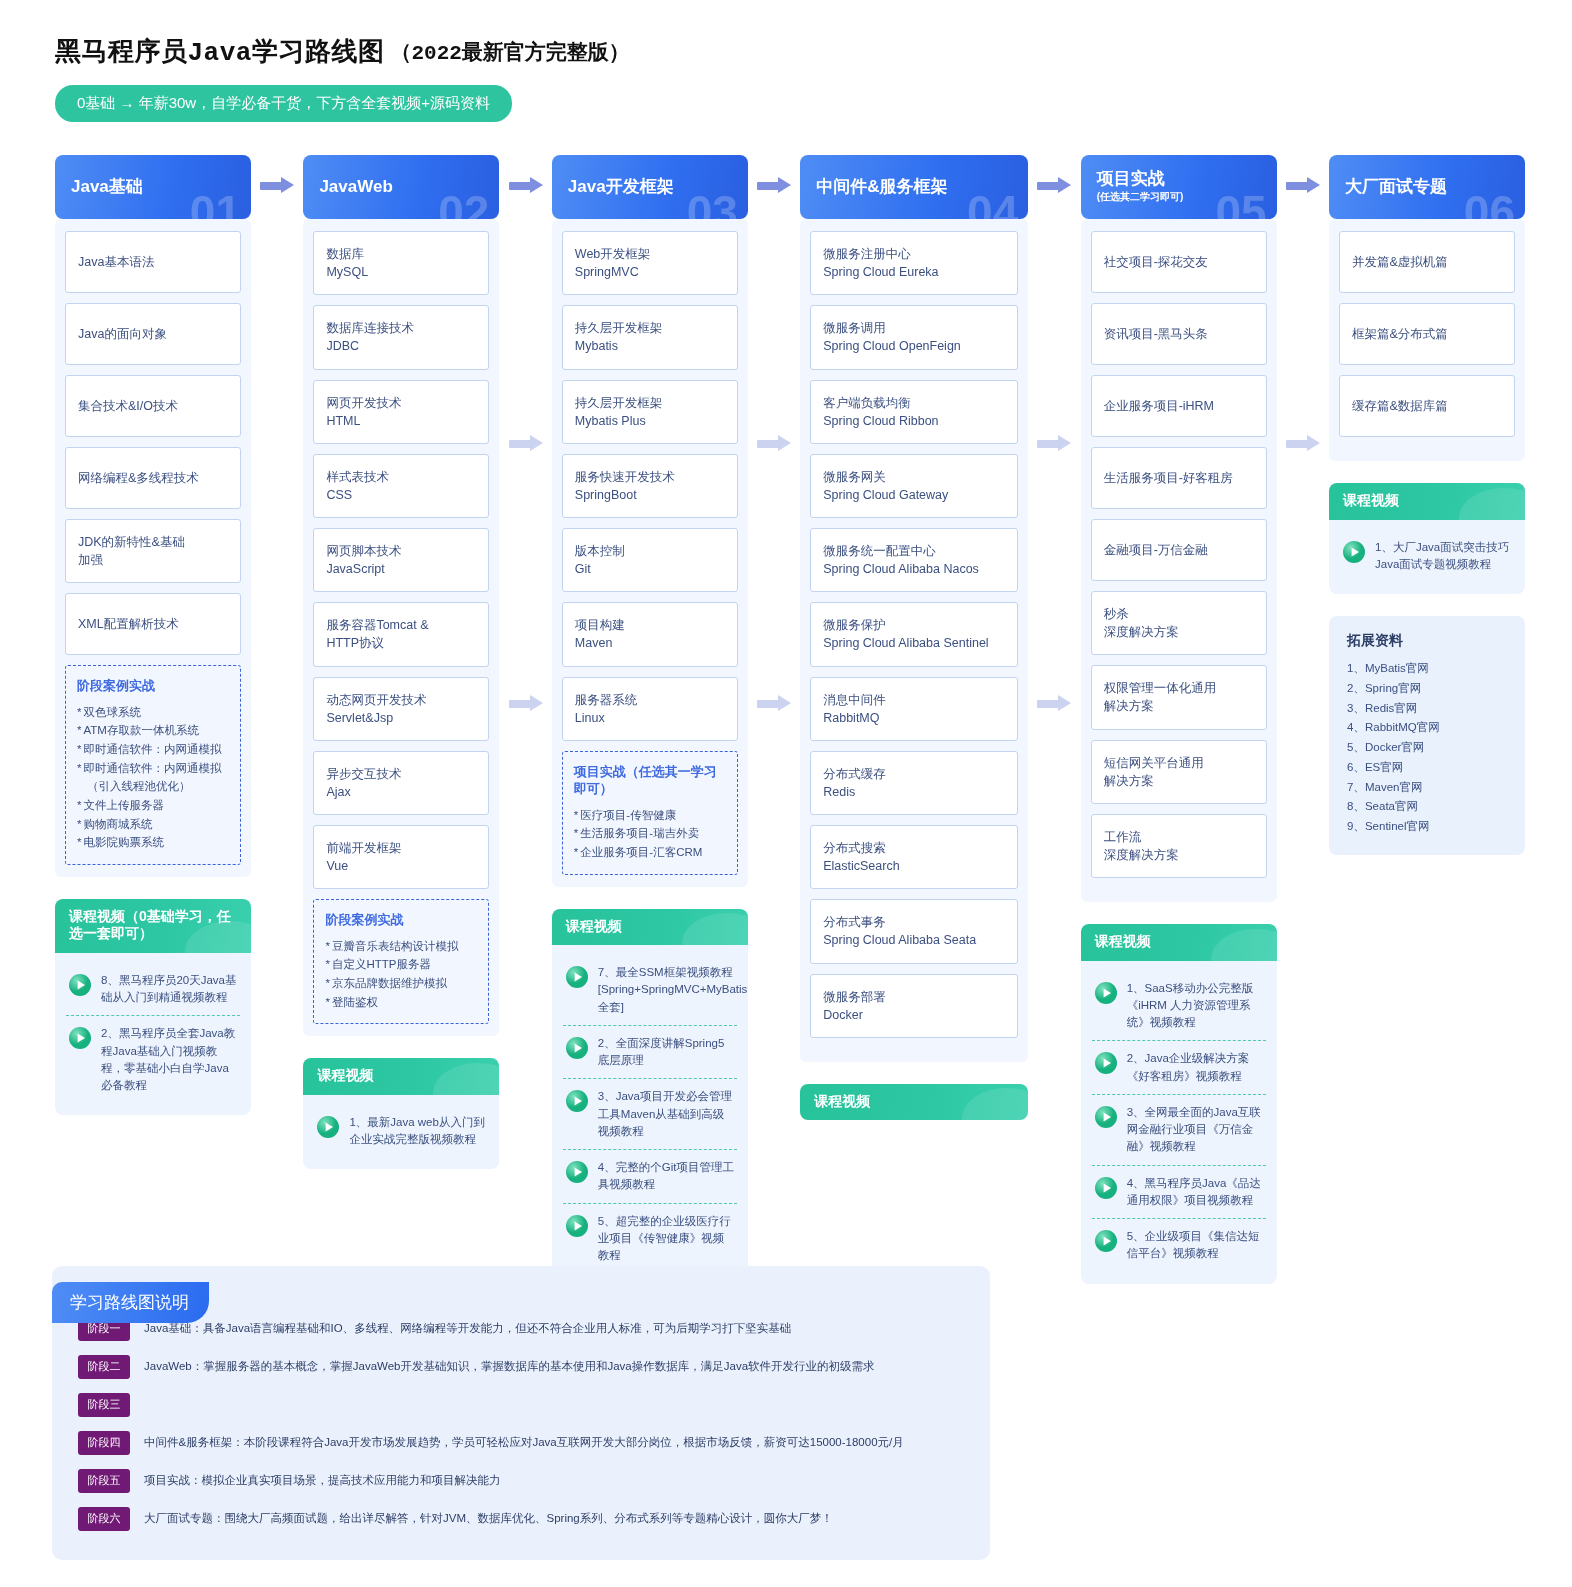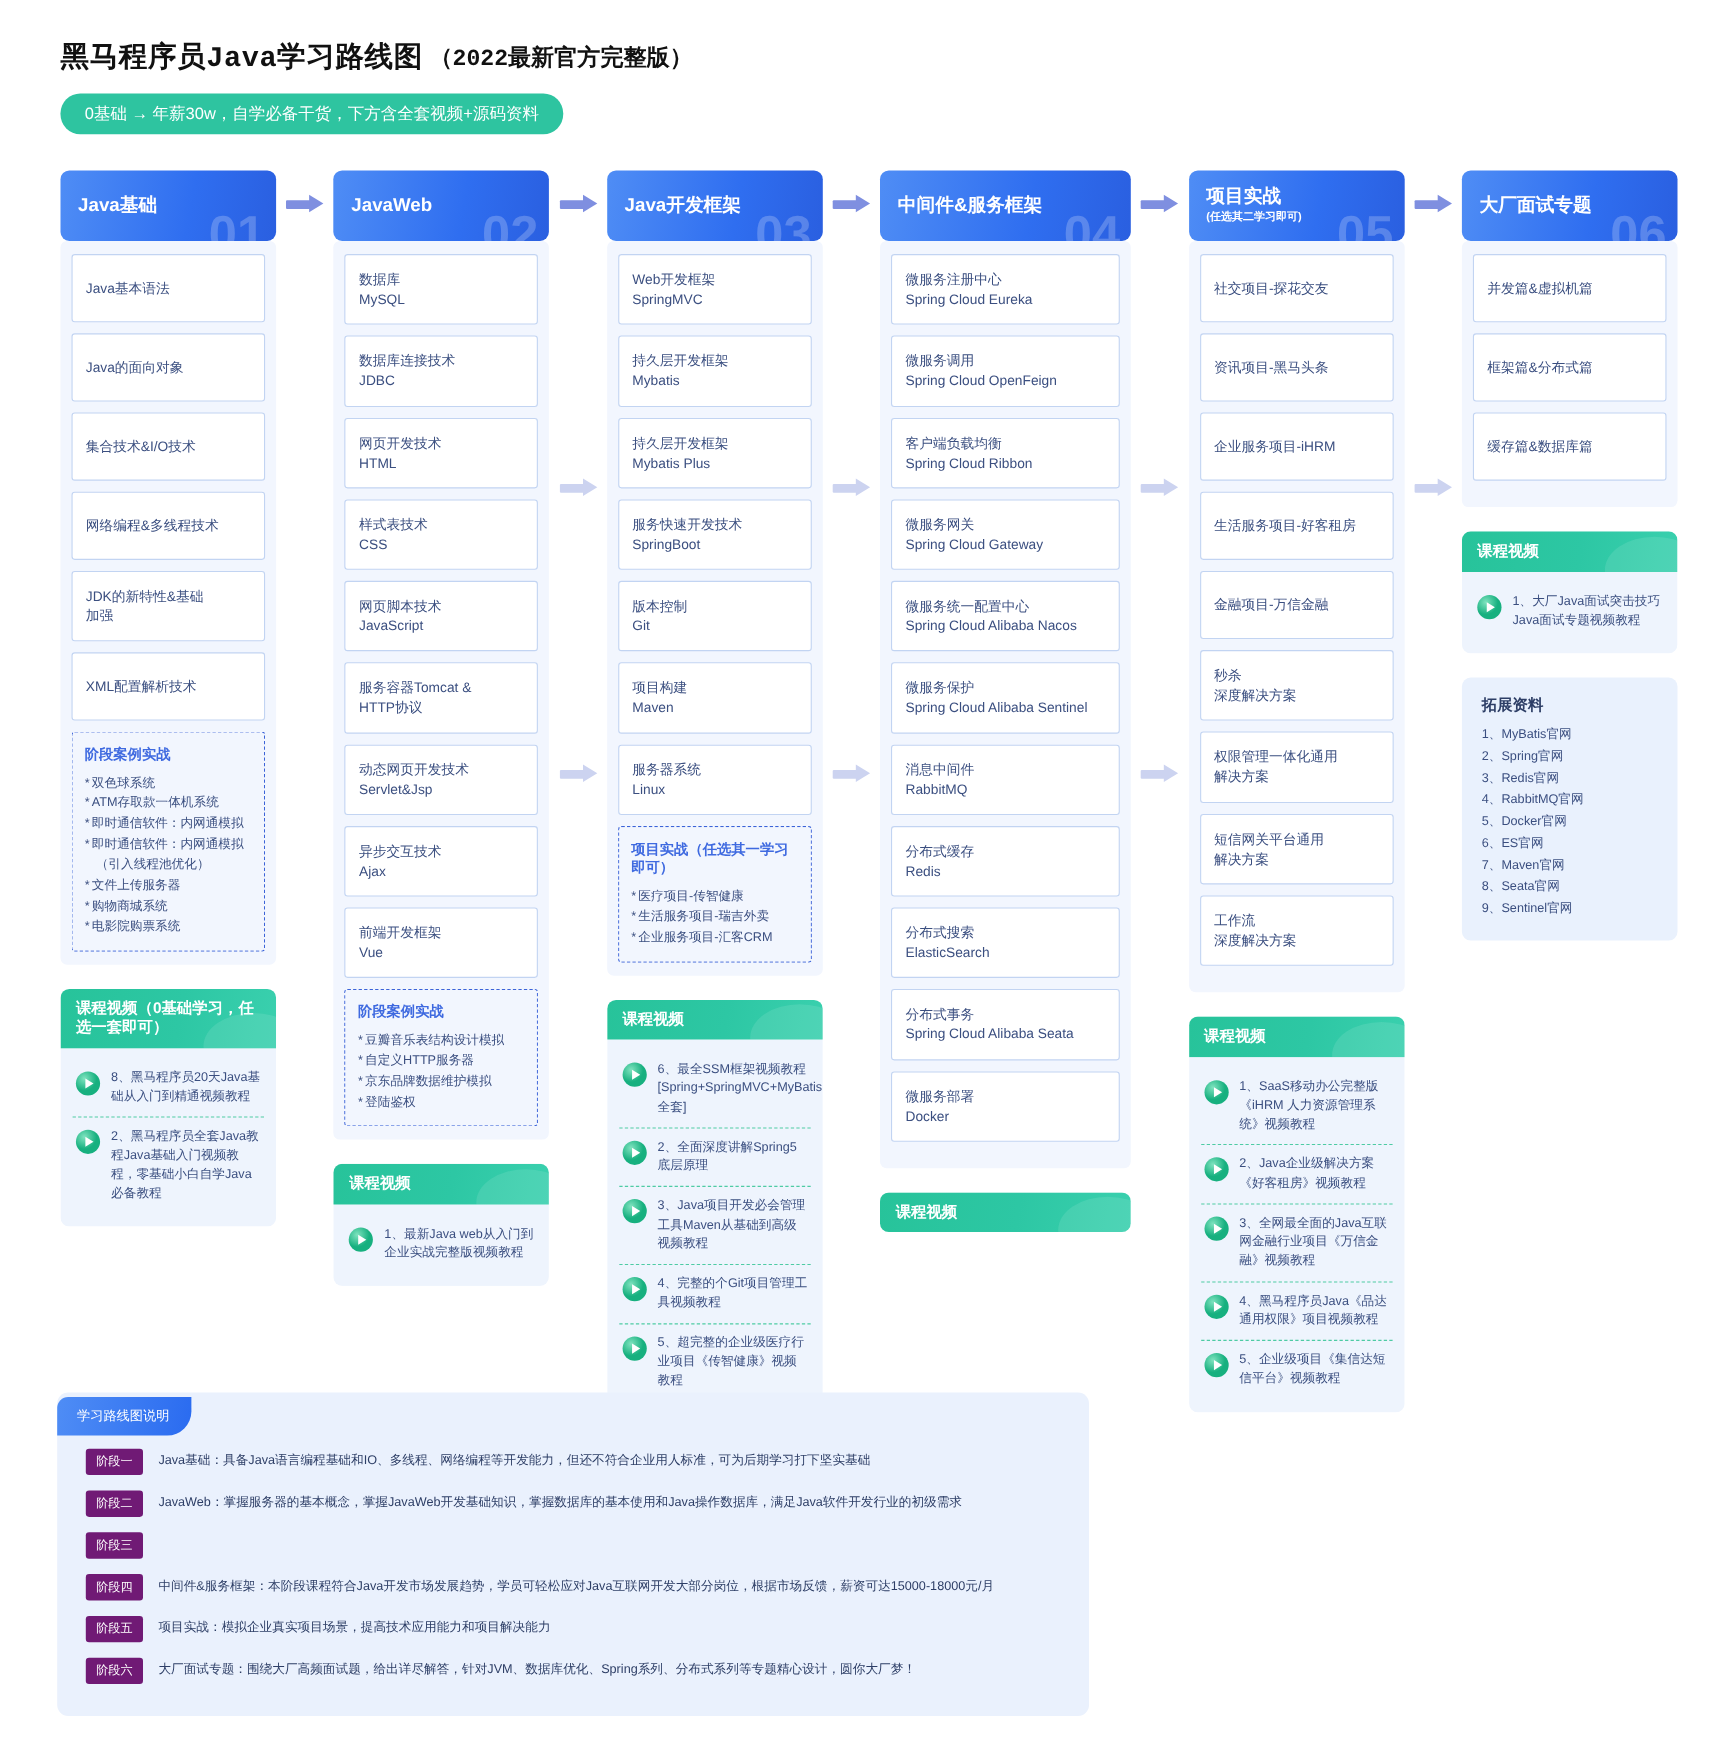--- a/index.html
+++ b/index.html
@@ -120,23 +120,23 @@
   .extra-box ol { list-style: none; }
   .extra-box li { font-size: 11.5px; color: #3b4f80; line-height: 1.72; }
 
   
   .explain {
     position: absolute; left: 52px; top: 1266px;
     width: 938px; background: #eaf1fd; border-radius: 10px;
     padding: 44px 26px 22px 26px;
   }
   .explain-tab {
-    position: absolute; left: 0; top: 4px;
+    position: absolute; left: 0; top: 16px;
     background: linear-gradient(100deg,#4f8df5 0%, #2a6bf0 100%);
-    color: #fff; font-size: 12px;
+    color: #fff; font-size: 17px;
     padding: 9px 20px 9px 18px;
     border-radius: 10px 0 22px 0;
     text-align: right;
   }
   .ex-row { display: flex; align-items: center; gap: 14px; padding: 7px 0; }
   .ex-badge {
     flex: 0 0 auto; width: 52px; text-align: center;
     background: #701a75; color: #fff; font-size: 11px;
     padding: 4px 0 5px 0; border-radius: 3px;
   }
@@ -366,21 +366,21 @@
             <span class="play-icon"><svg viewBox="0 0 24 24" width="24" height="24">
                 <defs>
                   <radialGradient id="pg" cx="35%" cy="30%">
                     <stop offset="0%" stop-color="#7fe3bf"></stop>
                     <stop offset="100%" stop-color="#17b07f"></stop>
                   </radialGradient>
                 </defs>
                 <circle cx="12" cy="12" r="11" fill="url(#pg)"></circle>
                 <path d="M9.6 7.4 L17 12 L9.6 16.6 Z" fill="#ffffff"></path>
               </svg></span>
-            <div class="vtext">6、最全SSM框架视频教程[Spring+SpringMVC+MyBatis全套]</div>
+            <div class="vtext">7、最全SSM框架视频教程[Spring+SpringMVC+MyBatis全套]</div>
           </div>
           <div class="video-item">
             <span class="play-icon"><svg viewBox="0 0 24 24" width="24" height="24">
                 <defs>
                   <radialGradient id="pg" cx="35%" cy="30%">
                     <stop offset="0%" stop-color="#7fe3bf"></stop>
                     <stop offset="100%" stop-color="#17b07f"></stop>
                   </radialGradient>
                 </defs>
                 <circle cx="12" cy="12" r="11" fill="url(#pg)"></circle>

